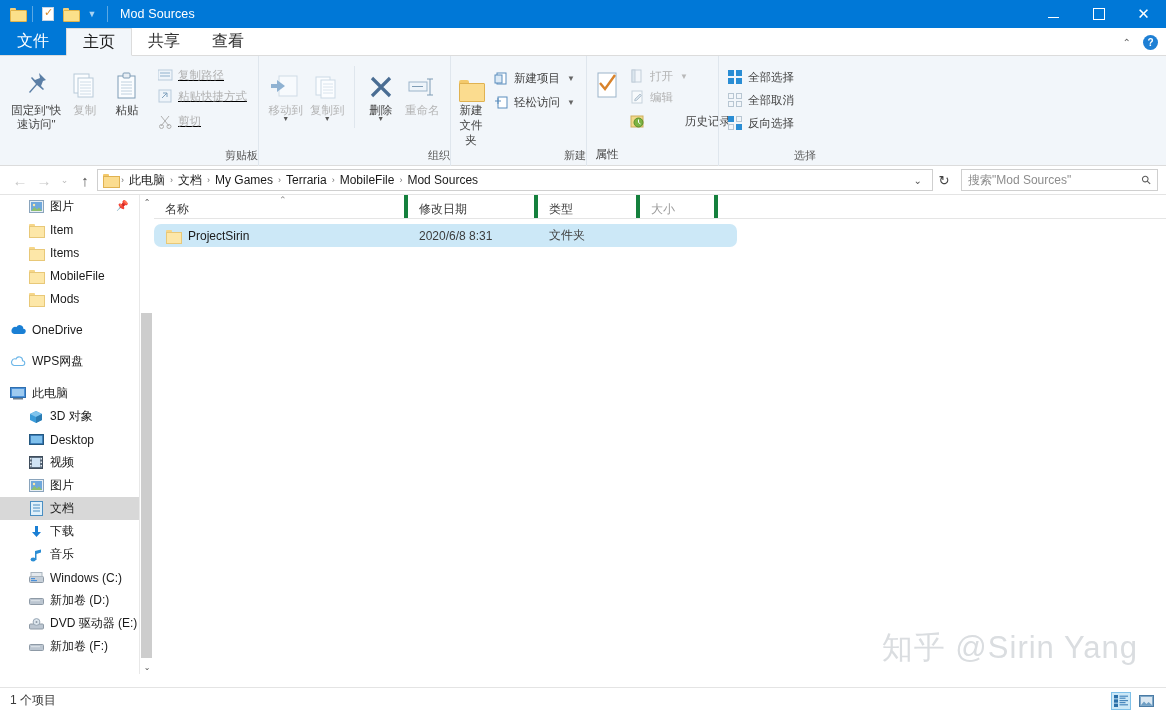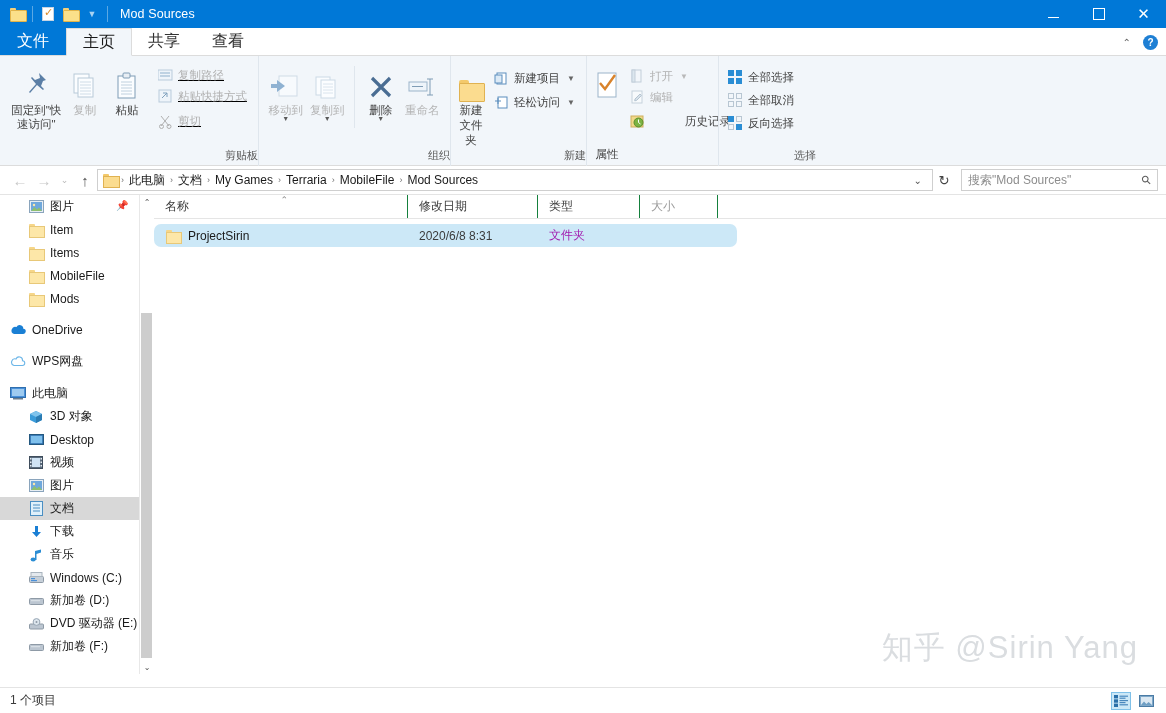--- a/index.html
+++ b/index.html
@@ -133,37 +133,37 @@
   .yfold::before{content:"";position:absolute;left:0;top:0;width:6px;height:3px;background:#f6d689;border-radius:1px 1px 0 0;}
   .yfold::after{content:"";position:absolute;left:0;top:2px;width:14px;height:10px;background:#fde7a8;border:1px solid #e8c878;}
   .sb-track{ position:absolute; left:0; top:0; width:14px; height:100%; background:#fff;}
   .sb-arrow{ height:14px; display:flex;align-items:center;justify-content:center;font-size:8px;color:#505050;}
   .sb-thumb{ position:absolute; left:1px; width:11px; background:#cdcdcd; border-radius:0;}
 
   
   .filepane { flex:1; background:#fff; position:relative; }
   .colhead { height:24px; display:flex; border-bottom:1px solid #e5e5e5; align-items:stretch;}
   .col {
-    display:flex; align-items:center; font-size:12px; color:#3b3b3b;
-    padding-left:11px; border-right:1px solid #15803d; position:relative;
+    display:flex; align-items:flex-end; font-size:12px; color:#3b3b3b;
+    padding-left:11px; border-right:4px solid #15803d; position:relative;
   }
   .col .sortmark{ position:absolute; left:50%; top:0px; font-size:9px; color:#8a8a8a;}
   .col-name{ width:254px;}
   .col-date{ width:130px;}
   .col-type{ width:102px;}
   .col-size{ width:78px; color:#9b9b9b;}
   .row {
     height:23px; display:flex; align-items:center; font-size:12px; color:#1a1a1a;
     cursor:default; width:583px; margin-top:5px;
   }
   .row.sel { background:#cce8f7;border-radius:7px; }
   .cell{ display:flex; align-items:center; padding-left:11px;}
   .cell-name{ width:254px; gap:7px;}
   .cell-date{ width:130px; color:#3b3b3b;}
-  .cell-type{ width:102px; color:#a21caf;}
+  .cell-type{ width:102px; color:#404040;}
   .cell-size{ width:78px;}
 
   
   .watermark {
     position:absolute; right:28px; bottom:44px; font-size:31px; color:#dadde0;
     letter-spacing:1px; font-family:"Liberation Sans", sans-serif; user-select:none;
   }
 
   
   .statusbar {

